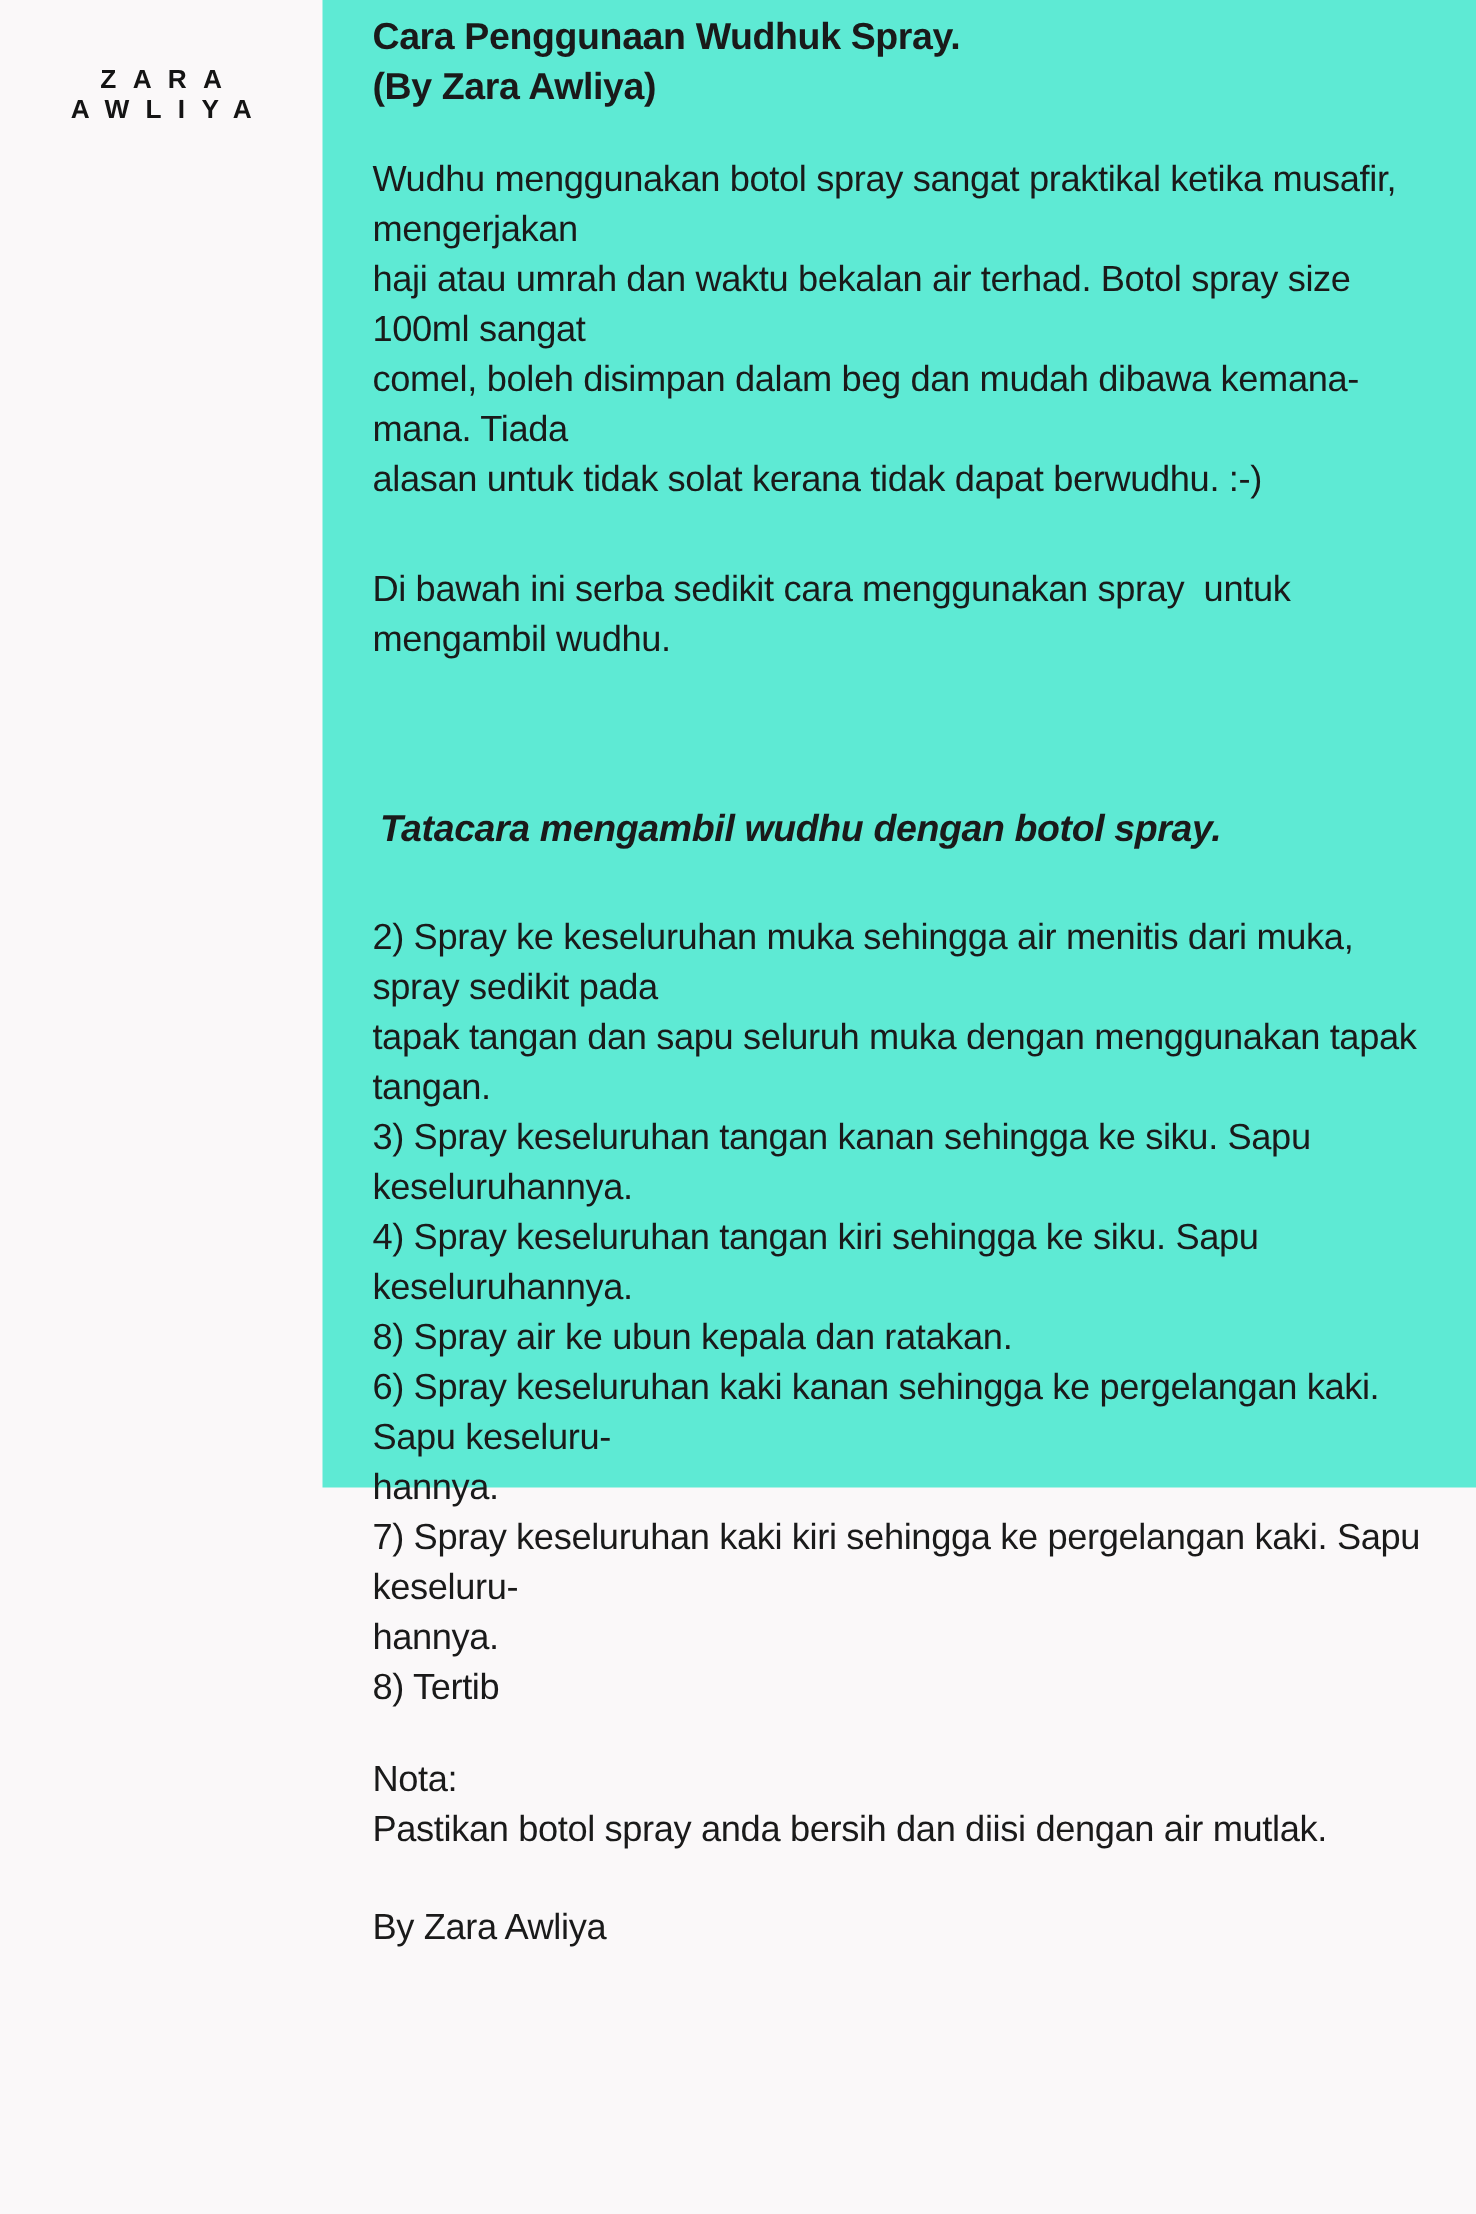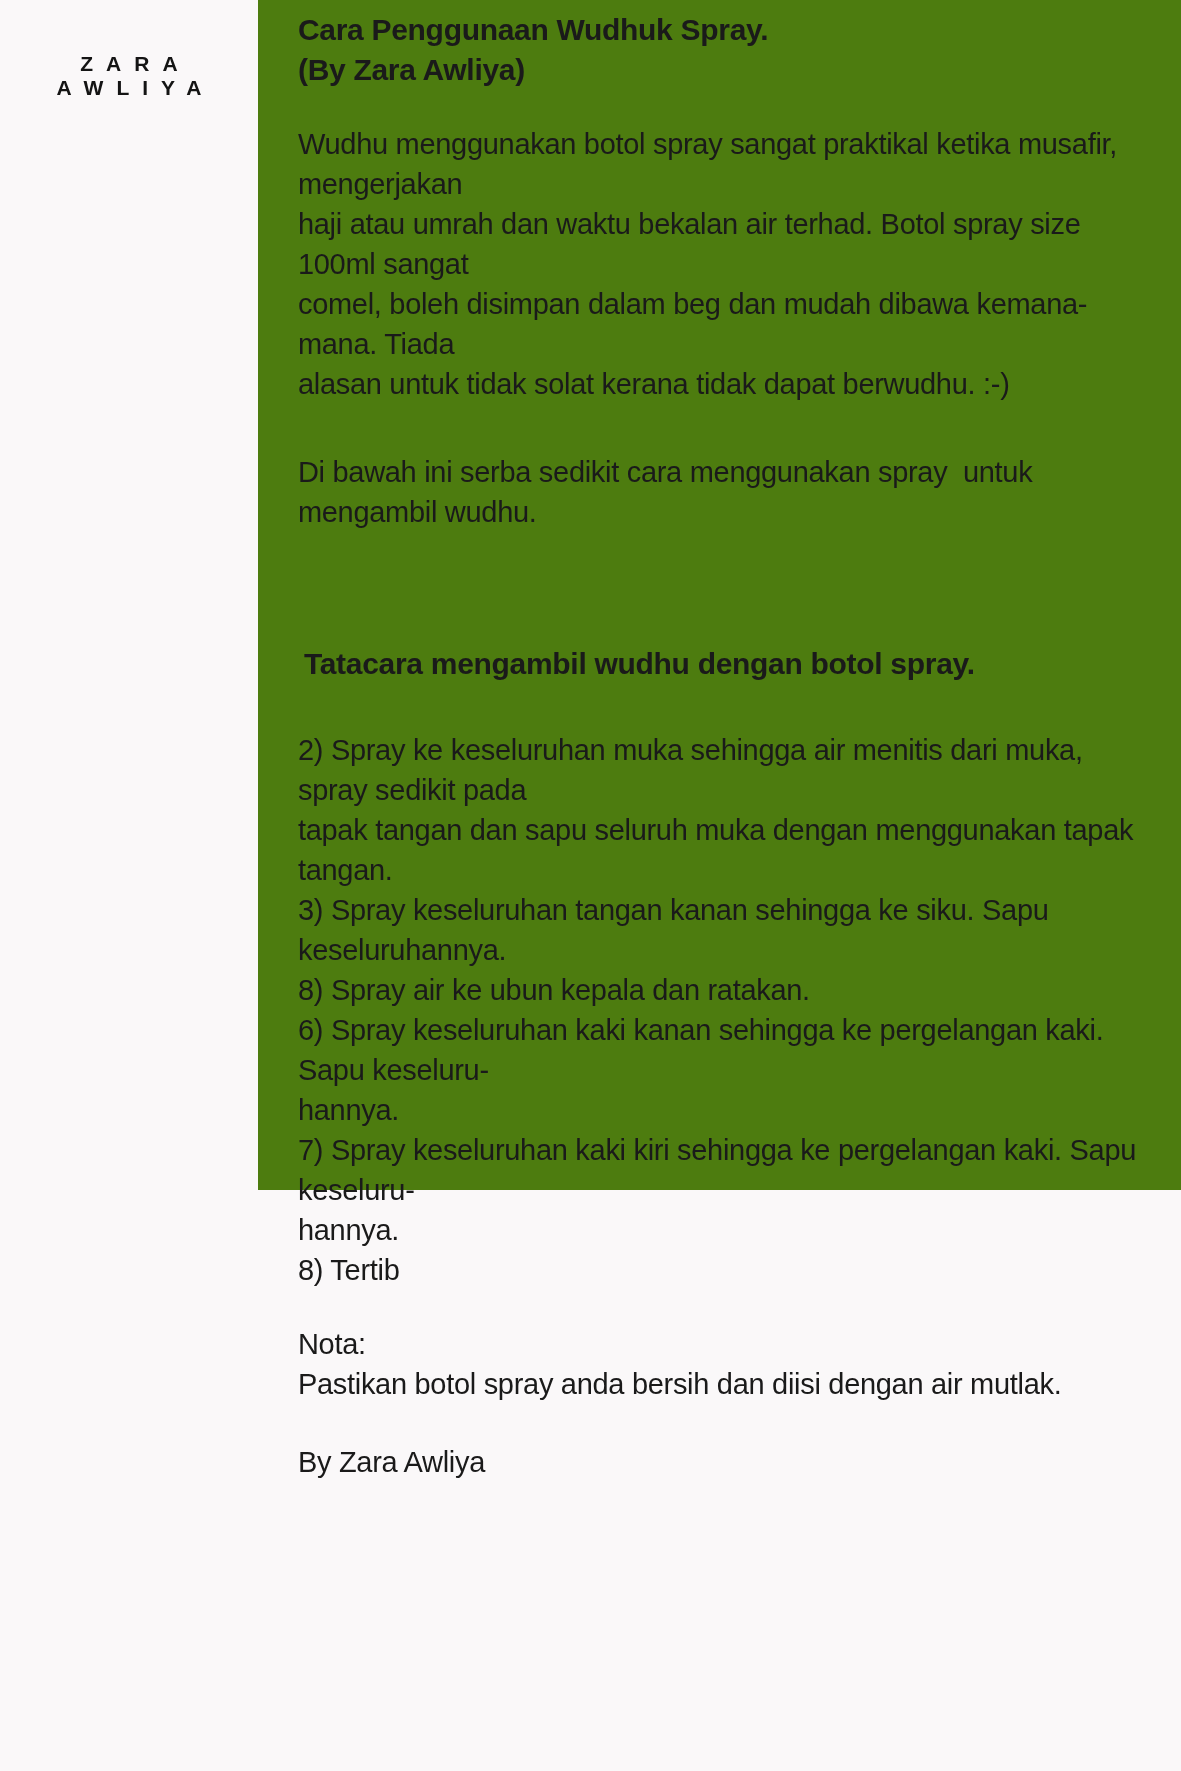--- a/index.html
+++ b/index.html
@@ -29,21 +29,21 @@
     font-size: 21px;
     font-weight: bold;
     letter-spacing: 0.62em;
     word-spacing: 0.55em;
     color: #141414;
     display: inline-block;
     margin-left: 0.62em; 
   }
   .band-content {
     height: 1190px;
-    background: #4d7c0f;
+    background: #5eead4;
     padding: 10px 34px 0 40px;
     font-size: 29px;
     line-height: 40px;
     letter-spacing: -0.3px;
   }
   .doc-title, .doc-subtitle {
     font-weight: bold;
     font-size: 30px;
     line-height: 40px;
   }
@@ -53,20 +53,21 @@
   }
   .lead {
     margin-top: 48px;
     white-space: pre-wrap;
   }
   .section-heading {
     margin-top: 112px;
     padding-left: 6px;
     font-weight: bold;
     font-size: 30px;
+    font-style: italic;
   }
   .steps {
     margin-top: 46px;
   }
   .step {
     white-space: pre-wrap;
   }
   .note {
     margin-top: 34px;
   }
@@ -102,20 +103,21 @@
 alasan untuk tidak solat kerana tidak dapat berwudhu. :-)</div>
 
     <div class="lead">Di bawah ini serba sedikit cara menggunakan spray  untuk mengambil wudhu.</div>
 
     <div class="section-heading">Tatacara mengambil wudhu dengan botol spray.</div>
 
     <div class="steps">
       <div class="step">2) Spray ke keseluruhan muka sehingga air menitis dari muka, spray sedikit pada
 tapak tangan dan sapu seluruh muka dengan menggunakan tapak tangan.</div>
       <div class="step">3) Spray keseluruhan tangan kanan sehingga ke siku. Sapu keseluruhannya.</div>
+      <div class="step">4) Spray keseluruhan tangan kiri sehingga ke siku. Sapu keseluruhannya.</div>
       <div class="step">8) Spray air ke ubun kepala dan ratakan.</div>
       <div class="step">6) Spray keseluruhan kaki kanan sehingga ke pergelangan kaki. Sapu keseluru-
 hannya.</div>
       <div class="step">7) Spray keseluruhan kaki kiri sehingga ke pergelangan kaki. Sapu keseluru-
 hannya.</div>
       <div class="step">8) Tertib</div>
     </div>
 
     <div class="note">
       <div class="note-label">Nota:</div>

